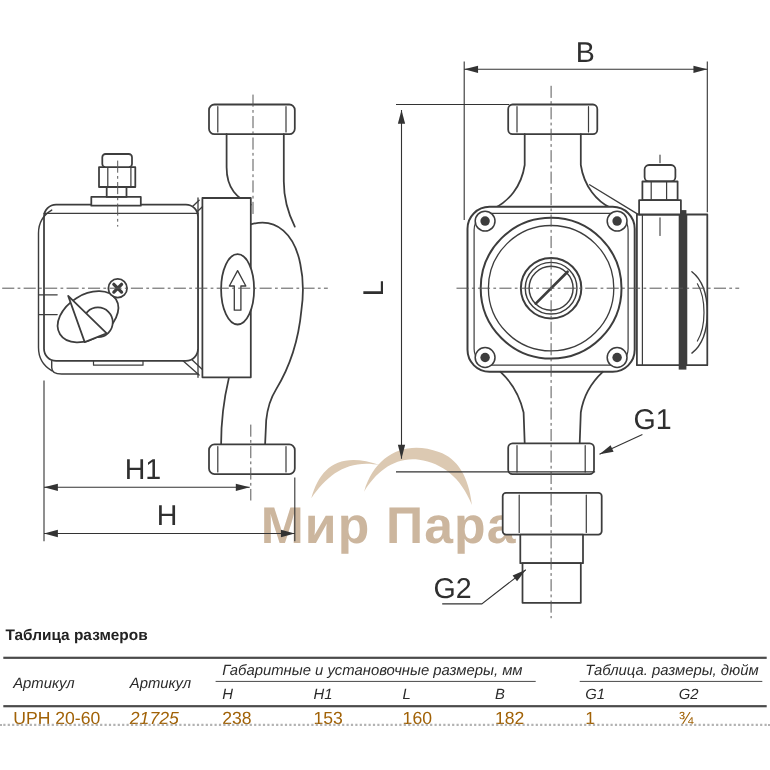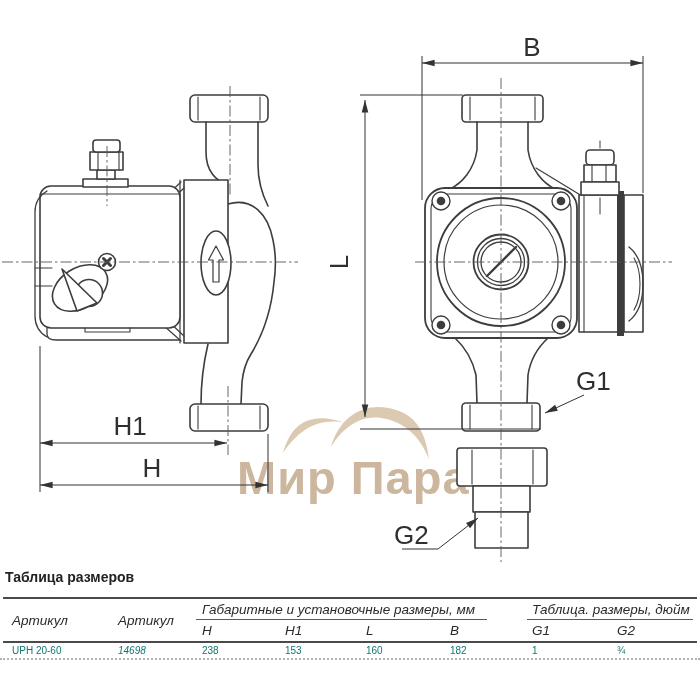--- a/index.html
+++ b/index.html
@@ -13,21 +13,21 @@
   .tbl-el{position:absolute;color:#222;white-space:nowrap;}
   .tbl-title{left:5px;top:569px;font-size:14px;font-weight:bold;}
   .rule{position:absolute;background:#4a4a4a;}
   .rule-top{left:3px;top:597px;width:694px;height:1.5px;}
   .rule-row{left:3px;top:641px;width:694px;height:1.5px;}
   .rule-g1{left:196px;top:619px;width:291px;height:1px;background:#5a5a5a;}
   .rule-g2{left:527px;top:619px;width:166px;height:1px;background:#5a5a5a;}
   .rule-dot{position:absolute;left:0;top:658px;width:700px;height:0;
             border-bottom:2px dotted #b3b3b3;}
   .hdr{font-style:italic;font-size:13.5px;color:#2a2a2a;}
-  .val{font-size:10px;color:#0f766e;}
+  .val{font-size:16px;color:#a16207;}
   .c-model{left:12px;}  .c-art{left:118px;font-style:italic;}
   .c-h{left:202px;} .c-h1{left:285px;} .c-l{left:366px;} .c-b{left:450px;}
   .c-g1{left:532px;} .c-g2{left:617px;}
   .r-head{top:613px;} .r-sub{top:623px;} .r-val{top:645px;}
   .r-group{top:602px;text-align:center;}
 </style>
 </head>
 <body>
 
 <div id="stage">
@@ -223,21 +223,21 @@
   <div class="tbl-el hdr c-h r-sub">H</div>
   <div class="tbl-el hdr c-h1 r-sub">H1</div>
   <div class="tbl-el hdr c-l r-sub">L</div>
   <div class="tbl-el hdr c-b r-sub">B</div>
   <div class="tbl-el hdr c-g1 r-sub">G1</div>
   <div class="tbl-el hdr c-g2 r-sub">G2</div>
 
   <div class="rule rule-row"></div>
 
   <div class="tbl-el val c-model r-val">UPH 20-60</div>
-  <div class="tbl-el val c-art r-val">14698</div>
+  <div class="tbl-el val c-art r-val">21725</div>
   <div class="tbl-el val c-h r-val">238</div>
   <div class="tbl-el val c-h1 r-val">153</div>
   <div class="tbl-el val c-l r-val">160</div>
   <div class="tbl-el val c-b r-val">182</div>
   <div class="tbl-el val c-g1 r-val">1</div>
   <div class="tbl-el val c-g2 r-val">¾</div>
 
   <div class="rule-dot"></div>
 </div>
 

